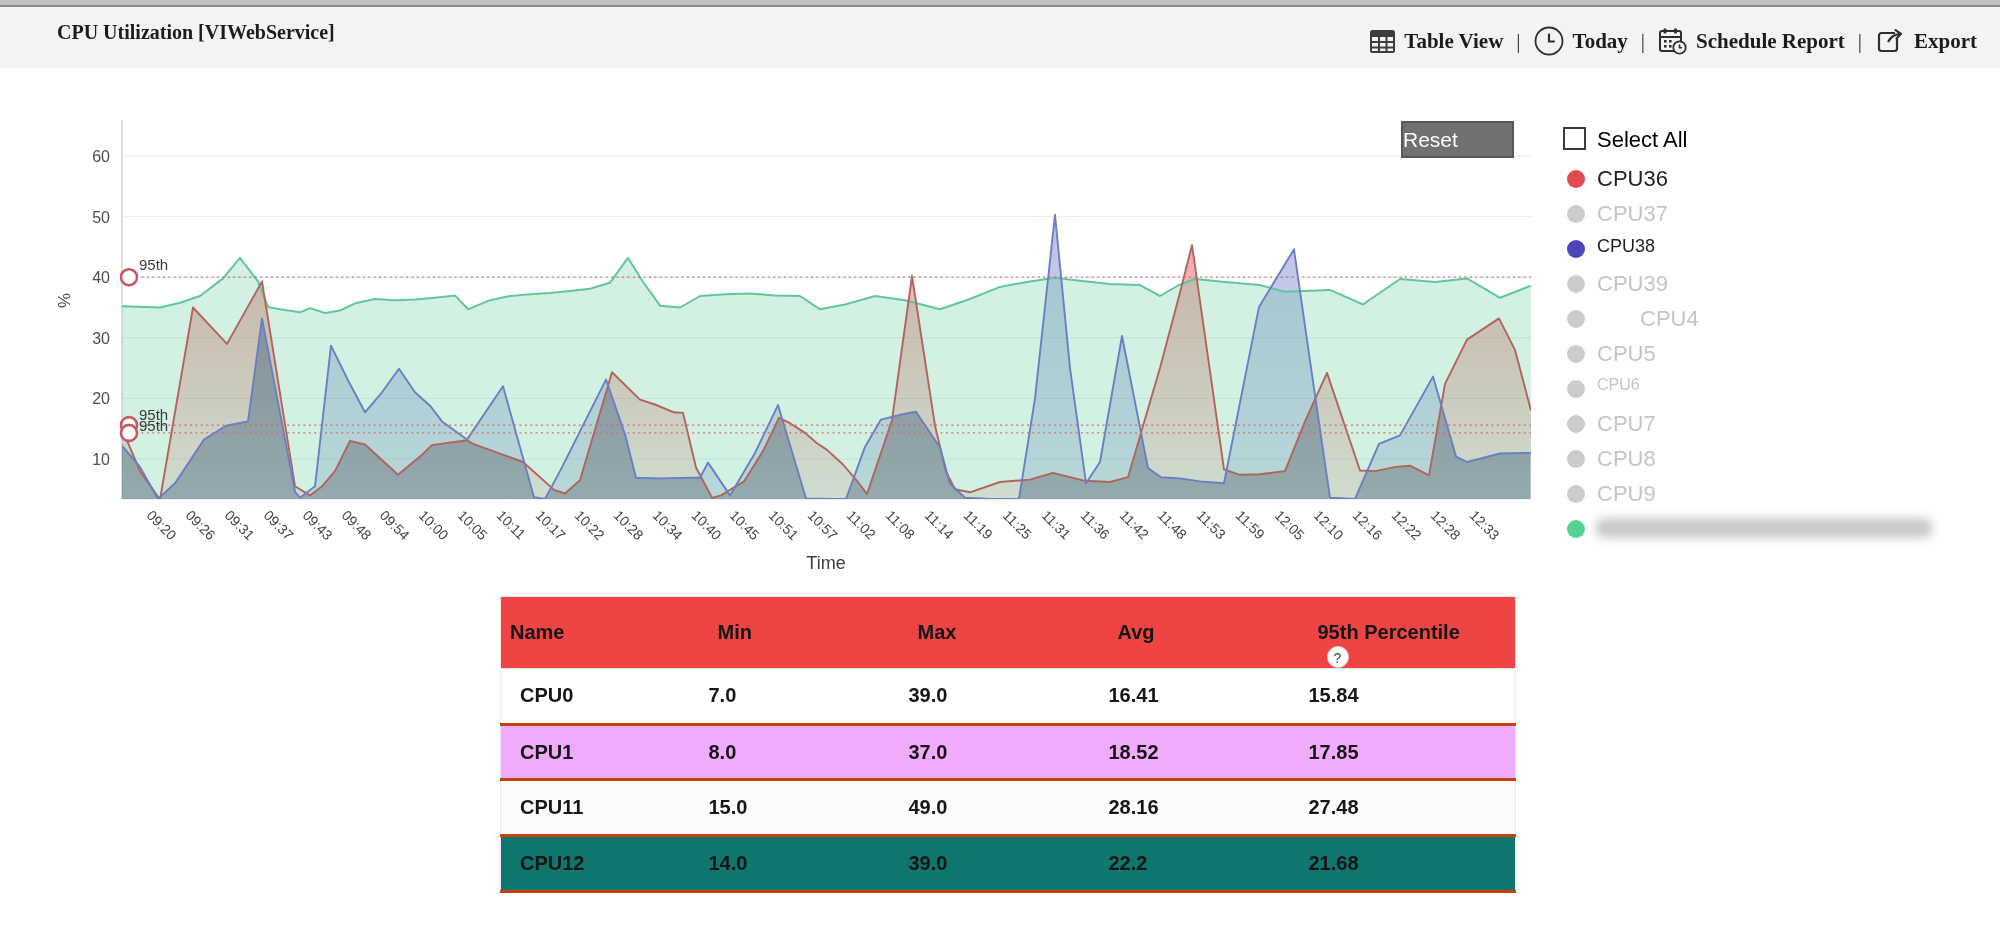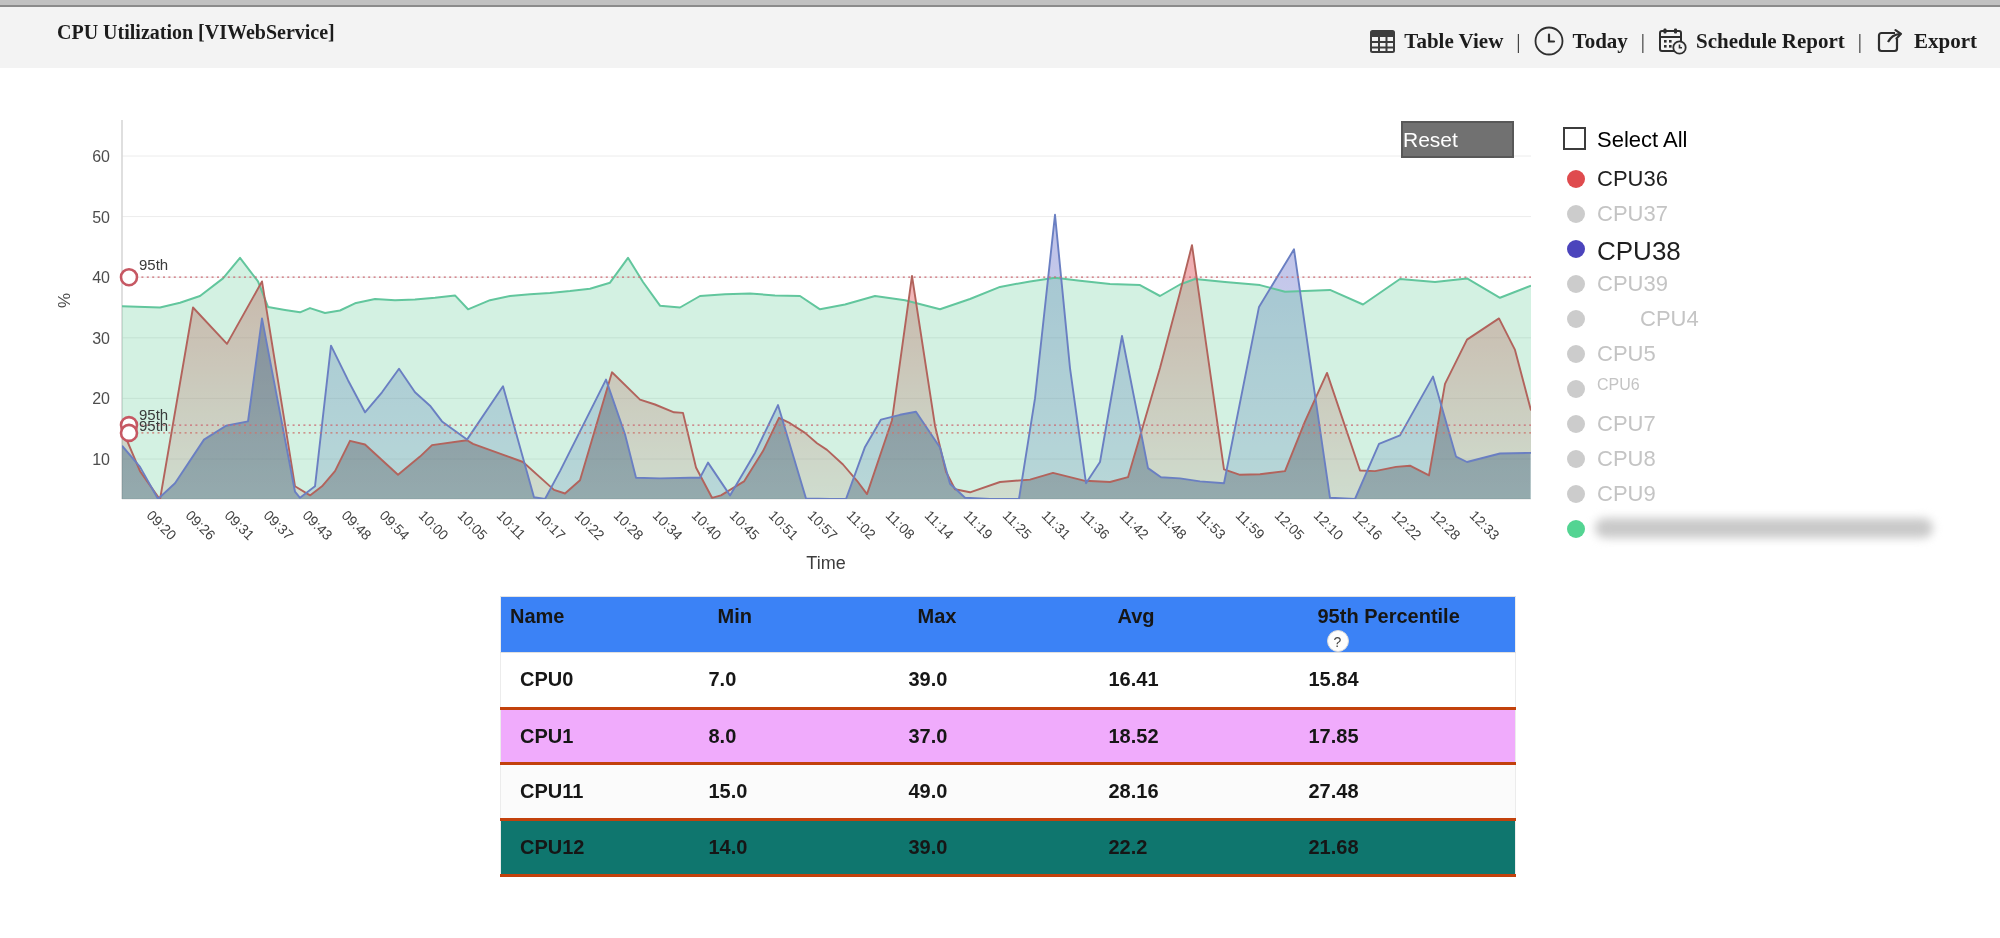--- a/index.html
+++ b/index.html
@@ -8,21 +8,21 @@
 #hdr { position:absolute; left:0; top:7px; width:2000px; height:61px; background:#f3f3f3; }
 #title { position:absolute; left:57px; top:21px; font-family:"Liberation Serif",serif; font-weight:700; font-size:20px; color:#1c1c1c; }
 #menu { position:absolute; right:23px; top:26px; display:flex; align-items:center; font-family:"Liberation Serif",serif; font-size:21px; color:#1c1c1c; }
 .mi { display:inline-flex; margin-right:9px; align-items:center; }
 .mt { font-weight:600; }
 .sep { margin:0 13px; color:#2c2c2c; font-size:21px; }
 .xl { position:absolute; font-size:14px; color:#424242; transform:rotate(45deg); transform-origin:left top; white-space:nowrap; font-family:"Liberation Sans",sans-serif; }
 #resetzoom { position:absolute; left:1401px; top:121px; width:113px; height:37px; background:#717171; border:2px solid #585858; color:#fff; font-size:21px; text-align:left; line-height:33px; }
 #tablewrap { position:absolute; left:500px; top:596px; }
 table { border-collapse:collapse; width:1016px; font-size:20px; color:#161616; border:1px solid #ececec; }
-th { text-align:left; background:#3b82f6; font-weight:700; padding:8px 0 0 9px; border-top:1px solid #e3e3e3; border-bottom:1px solid #e0e0e0; vertical-align:top; height:53px; }
+th { text-align:left; background:#ef4444; font-weight:700; padding:24px 0 0 9px; border-top:1px solid #e3e3e3; border-bottom:1px solid #e0e0e0; vertical-align:top; height:53px; }
 td { padding:0 0 0 0; border-bottom:3px solid #c2410c; height:55.7px;font-weight:bold; }
 td.c0 { padding-left:19px; }
 .q { display:inline-block; width:22px; height:22px; border:1.5px solid #d8d8d8; border-radius:50%; background:#fdfdfd; font-size:14px; font-weight:700; color:#444; text-align:center; line-height:22px; font-weight:400; margin-left:9px; margin-top:2px; }
 </style></head>
 <body>
 <div id="topbar"></div>
 <div id="topline"></div>
 <div id="hdr"></div>
 <div id="title">CPU Utilization [VIWebService]</div>
 <div id="menu">
@@ -159,21 +159,21 @@
 <div class="xl" style="left:1439px;top:507px">12:28</div>
 <div class="xl" style="left:1478px;top:507px">12:33</div>
 <div id="resetzoom">Reset Zoom</div>
 <div style="position:absolute;left:1563px;top:127px;width:23px;height:23px;border:2.5px solid #3c3c3c;background:#fff;box-sizing:border-box"></div>
 <div style="position:absolute;left:1597px;top:127px;font-size:22px;color:#000000">Select All</div>
 <div style="position:absolute;left:1567px;top:170px;width:18px;height:18px;border-radius:50%;background:#df4b4e"></div>
 <div style="position:absolute;left:1597px;top:166px;font-size:22px;color:#1f1f1f">CPU36</div>
 <div style="position:absolute;left:1567px;top:205px;width:18px;height:18px;border-radius:50%;background:#cccccc"></div>
 <div style="position:absolute;left:1597px;top:201px;font-size:22px;color:#c4c4c4">CPU37</div>
 <div style="position:absolute;left:1567px;top:240px;width:18px;height:18px;border-radius:50%;background:#4b44bc"></div>
-<div style="position:absolute;left:1597px;top:236px;font-size:26px;color:#1f1f1f">CPU38</div>
+<div style="position:absolute;left:1597px;top:236px;font-size:18px;color:#1f1f1f">CPU38</div>
 <div style="position:absolute;left:1567px;top:275px;width:18px;height:18px;border-radius:50%;background:#cccccc"></div>
 <div style="position:absolute;left:1597px;top:271px;font-size:22px;color:#c4c4c4">CPU39</div>
 <div style="position:absolute;left:1567px;top:310px;width:18px;height:18px;border-radius:50%;background:#cccccc"></div>
 <div style="position:absolute;left:1640px;top:306px;font-size:22px;color:#c4c4c4">CPU4</div>
 <div style="position:absolute;left:1567px;top:345px;width:18px;height:18px;border-radius:50%;background:#cccccc"></div>
 <div style="position:absolute;left:1597px;top:341px;font-size:22px;color:#c4c4c4">CPU5</div>
 <div style="position:absolute;left:1567px;top:380px;width:18px;height:18px;border-radius:50%;background:#cccccc"></div>
 <div style="position:absolute;left:1597px;top:376px;font-size:16px;color:#c4c4c4">CPU6</div>
 <div style="position:absolute;left:1567px;top:415px;width:18px;height:18px;border-radius:50%;background:#cccccc"></div>
 <div style="position:absolute;left:1597px;top:411px;font-size:22px;color:#c4c4c4">CPU7</div>

